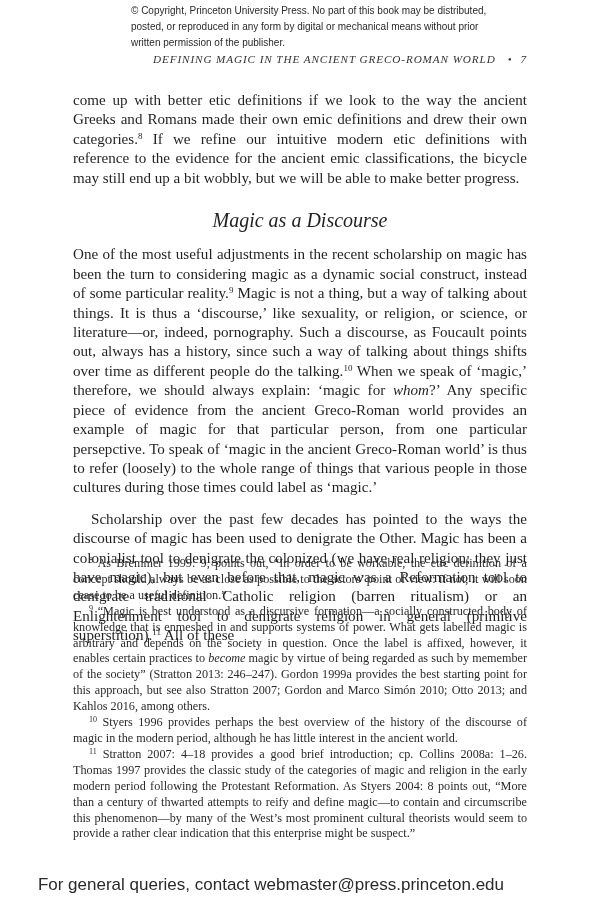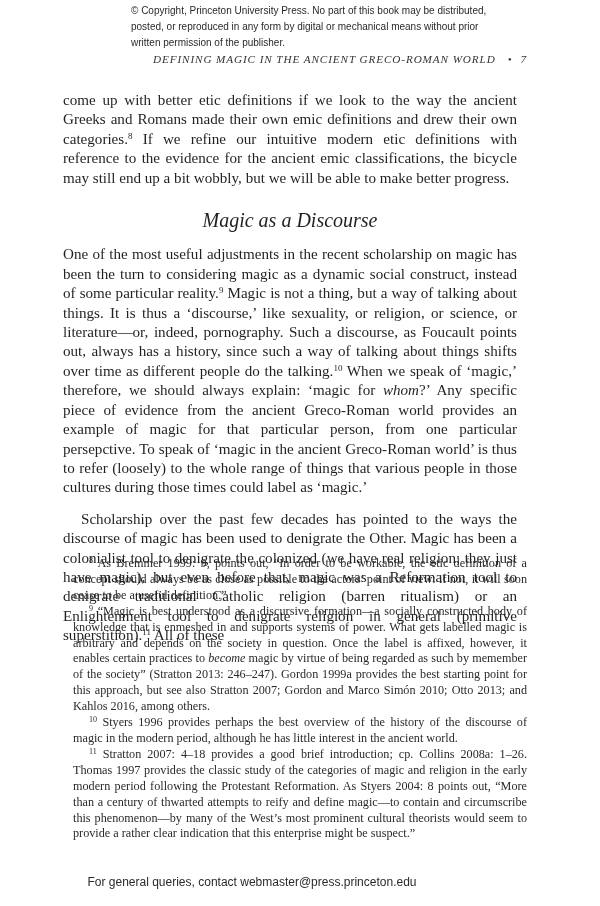--- a/index.html
+++ b/index.html
@@ -8,39 +8,39 @@
     position: absolute; left: 131px; top: 3px; width: 360px;
     font-family: "Liberation Sans", sans-serif; font-size: 10px; line-height: 16px; color: #2a2a2a;
   }
   .running-head {
     position: absolute; left: 73px; top: 53px; width: 454px;
     font-family: "Liberation Serif", serif; font-size: 11.2px; letter-spacing: 0.9px; color: #333;
     text-align: right; white-space: nowrap; font-style: italic;
   }
   .running-head .sep { margin: 0 8px 0 12px; }
   .body-text {
-    position: absolute; left: 63px; top: 91px; width: 454px;
+    position: absolute; left: 73px; top: 91px; width: 454px;
     font-family: "Liberation Serif", serif; font-size: 15.1px; line-height: 19.4px; color: #231f20;
   }
   .body-text p { margin: 0; text-align: justify; }
   .body-text p.indent { text-indent: 18px; margin-top: 12px; }
   .section-heading {
     font-family: "Liberation Serif", serif; font-style: italic; font-size: 20px;
     text-align: center; margin: 23px 0 15px 0;
   }
   sup { font-size: 9px; line-height: 0; vertical-align: 5px; }
   .footnotes {
     position: absolute; left: 73px; top: 556px; width: 454px;
     font-family: "Liberation Serif", serif; font-size: 12.2px; line-height: 15.9px; color: #2a2a2a;
   }
   .footnotes p { margin: 0; text-align: justify; text-indent: 16px; }
   .footnotes sup { font-size: 8px; vertical-align: 4px; }
   .footer {
-    position: absolute; left: 0; top: 875px; width: 504px; text-align: center;
-    font-family: "Liberation Sans", sans-serif; font-size: 12px; color: #2a2a2a;
+    position: absolute; left: 0; top: 875px; width: 504px; text-align: right;
+    font-family: "Liberation Sans", sans-serif; font-size: 17px; color: #2a2a2a;
   }
 </style>
 </head>
 <body>
 
 <div class="copyright">© Copyright, Princeton University Press. No part of this book may be distributed, posted, or reproduced in any form by digital or mechanical means without prior written permission of the publisher.</div>
 
 <div class="running-head">
   <span>DEFINING MAGIC IN THE ANCIENT GRECO-ROMAN WORLD</span><span class="sep">•</span><span>7</span>
 </div>

